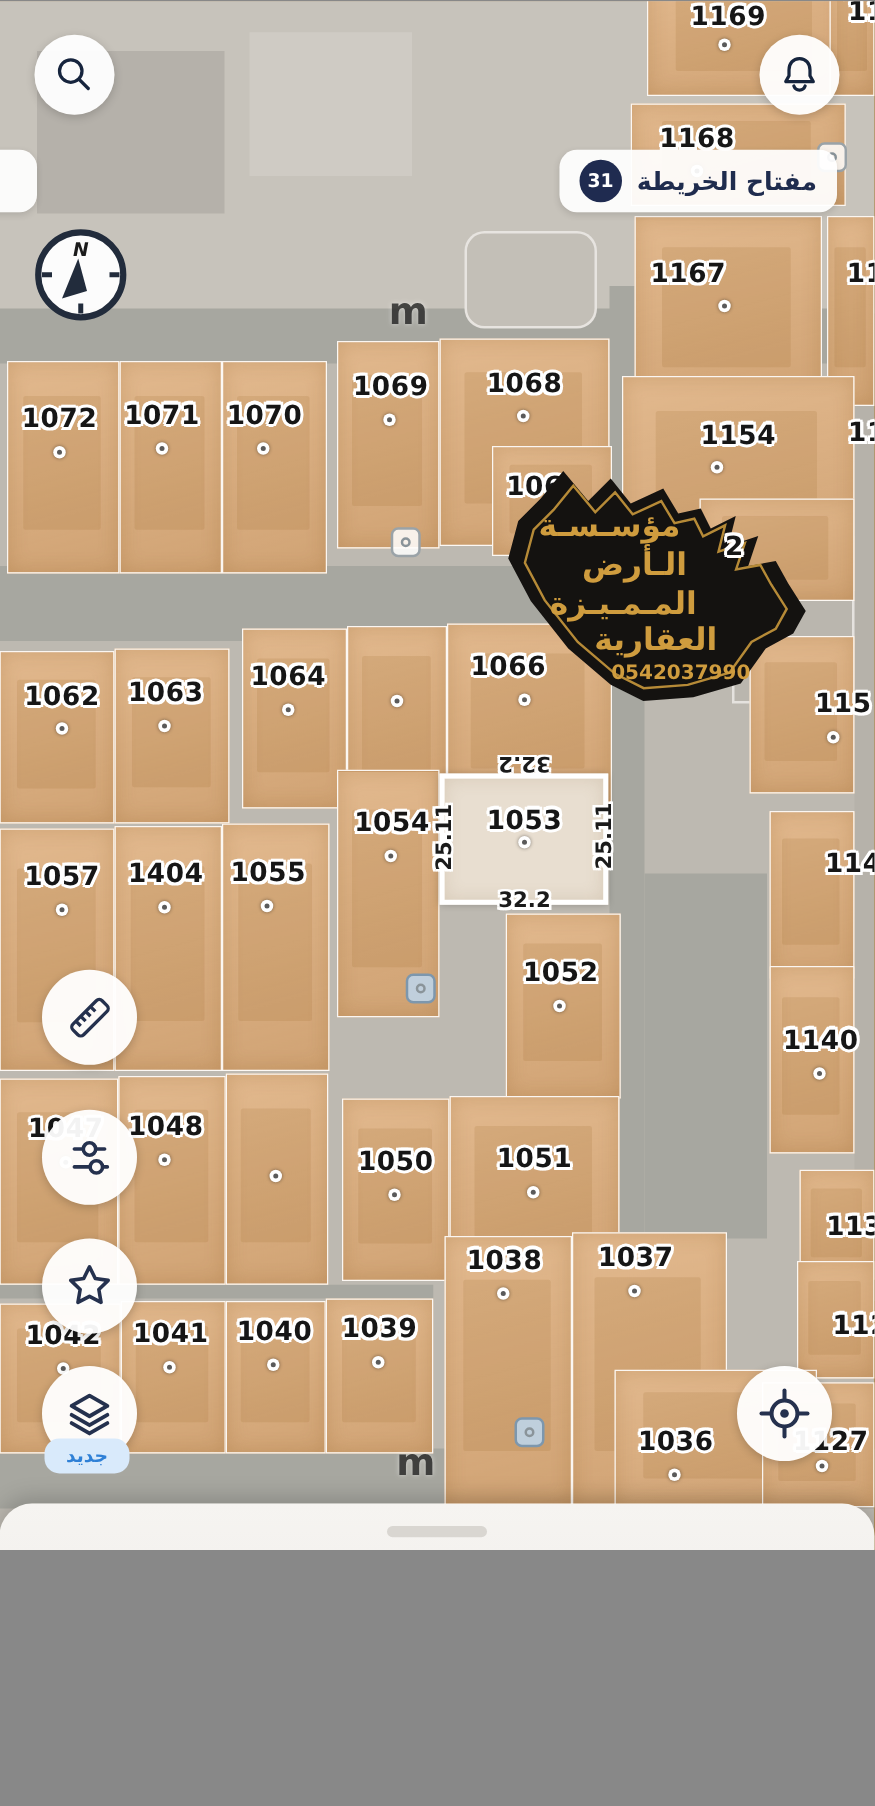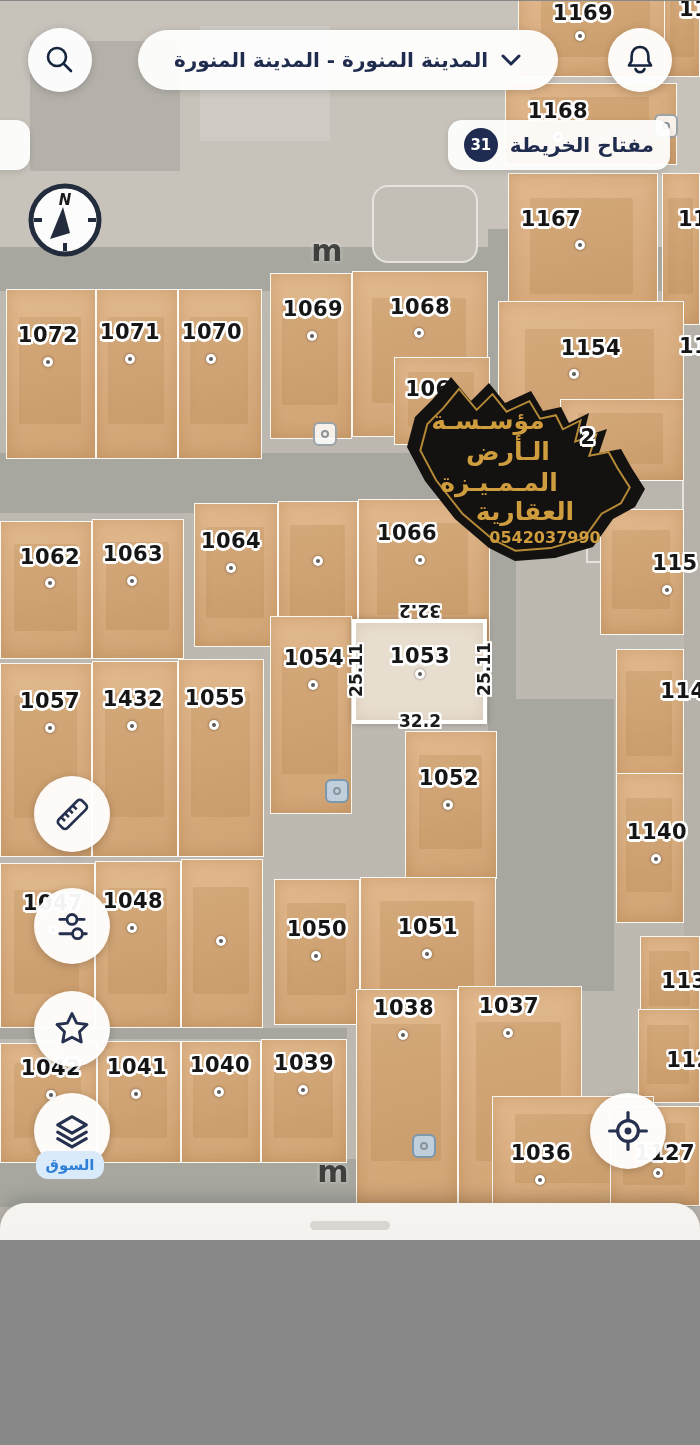--- a/index.html
+++ b/index.html
@@ -174,21 +174,21 @@
         <div class="parcel" style="left: 358px; top: 498px; width: 132px; height: 146px;"></div>
         <div class="plabel" style="left: 407px; top: 532px;">1066</div>
         <div class="pdot" style="left: 420px; top: 559px;"></div>
         <div class="parcel" style="left: 600px; top: 508px; width: 84px; height: 126px;"></div>
         <div class="plabel" style="left: 675px; top: 562px;">115</div>
         <div class="pdot" style="left: 667px; top: 589px;"></div>
         <div class="parcel" style="left: 0px; top: 662px; width: 92px; height: 194px;"></div>
         <div class="plabel" style="left: 50px; top: 700px;">1057</div>
         <div class="pdot" style="left: 50px; top: 727px;"></div>
         <div class="parcel" style="left: 92px; top: 660px; width: 86px; height: 196px;"></div>
-        <div class="plabel" style="left: 133px; top: 698px;">1432</div>
+        <div class="plabel" style="left: 133px; top: 698px;">1404</div>
         <div class="pdot" style="left: 132px; top: 725px;"></div>
         <div class="parcel" style="left: 178px; top: 658px; width: 86px; height: 198px;"></div>
         <div class="plabel" style="left: 215px; top: 697px;">1055</div>
         <div class="pdot" style="left: 214px; top: 724px;"></div>
         <div class="parcel" style="left: 270px; top: 615px; width: 82px; height: 198px;"></div>
         <div class="plabel" style="left: 314px; top: 657px;">1054</div>
         <div class="pdot" style="left: 313px; top: 684px;"></div>
         <div class="parcel" style="left: 616px; top: 648px; width: 68px; height: 134px;"></div>
         <div class="plabel" style="left: 683px; top: 690px;">114</div>
         <div class="parcel" style="left: 405px; top: 730px; width: 92px; height: 148px;"></div>
@@ -275,26 +275,20 @@
     </svg>
   </div>
 
   <div class="circle-btn" style="left:28px;top:27px;">
     <svg width="38" height="38" viewBox="0 0 38 38" fill="none" stroke="#16243d" stroke-width="2.6" stroke-linecap="round">
       <circle cx="16" cy="16" r="9"></circle>
         <line x1="23" y1="23" x2="30" y2="30"></line>
     </svg>
   </div>
 
-  <div class="selector">
-    <span class="txt">المدينة المنورة - المدينة المنورة</span>
-    <svg width="22" height="16" viewBox="0 0 22 16" fill="none" stroke="#1f2c4e" stroke-width="3" stroke-linecap="round" stroke-linejoin="round">
-      <path d="M3 4 L11 12 L19 4"></path>
-    </svg>
-  </div>
 
   <div class="circle-btn" style="left:608px;top:27px;">
     <svg width="40" height="40" viewBox="0 0 40 40" fill="none" stroke="#16243d" stroke-width="2.6" stroke-linecap="round" stroke-linejoin="round">
       <path d="M20 7c-5.2 0-8.4 4-8.4 9.2v4.6L9 25.5h22l-2.6-4.7v-4.6C28.4 11 25.2 7 20 7z"></path>
       <path d="M15.5 29c.7 2 2.4 3.2 4.5 3.2s3.8-1.2 4.5-3.2"></path>
     </svg>
   </div>
 
   <div class="legend">
     <div class="pill">
@@ -329,21 +323,21 @@
       <path d="M20 6l4.2 8.6 9.4 1.3-6.8 6.6 1.6 9.4L20 27.5l-8.4 4.4 1.6-9.4-6.8-6.6 9.4-1.3z"></path>
     </svg>
   </div>
   <div class="fab" style="left:34px;top:1092px;">
     <svg width="44" height="44" viewBox="0 0 40 40" fill="none" stroke="#25314e" stroke-width="2.8" stroke-linejoin="round" stroke-linecap="round">
       <path d="M20 7 L33 14.5 L20 22 L7 14.5 Z"></path>
       <path d="M7 21 L20 28.5 L33 21"></path>
       <path d="M7 27 L20 34.5 L33 27"></path>
     </svg>
   </div>
-  <div class="newpill">السوق</div>
+  <div class="newpill">جديد</div>
 
   <div class="fab" style="left:590px;top:1092px;">
     <svg width="46" height="46" viewBox="0 0 40 40" fill="none" stroke="#25314e" stroke-width="2.8" stroke-linecap="round">
       <circle cx="20" cy="20" r="9"></circle>
         <circle cx="20" cy="20" r="3" fill="#25314e" stroke="none"></circle>
       <line x1="20" y1="4" x2="20" y2="10"></line>
         <line x1="20" y1="30" x2="20" y2="36"></line>
       <line x1="4" y1="20" x2="10" y2="20"></line>
         <line x1="30" y1="20" x2="36" y2="20"></line>
     </svg>

